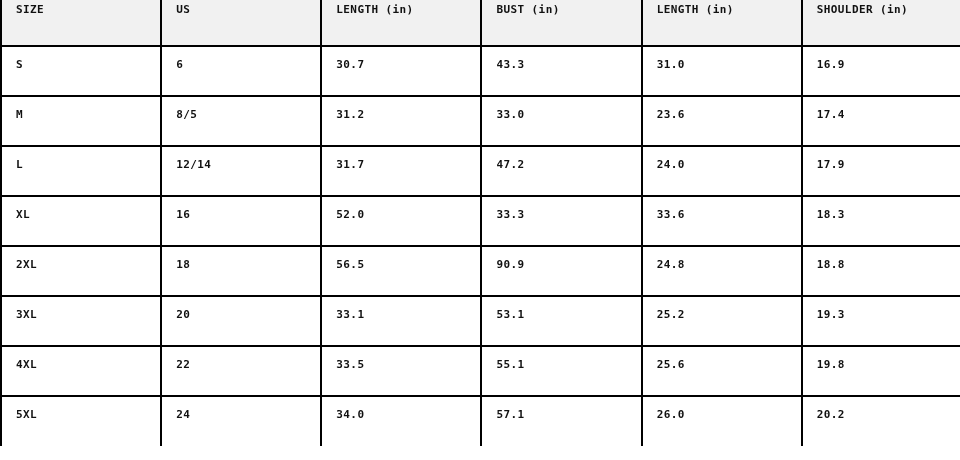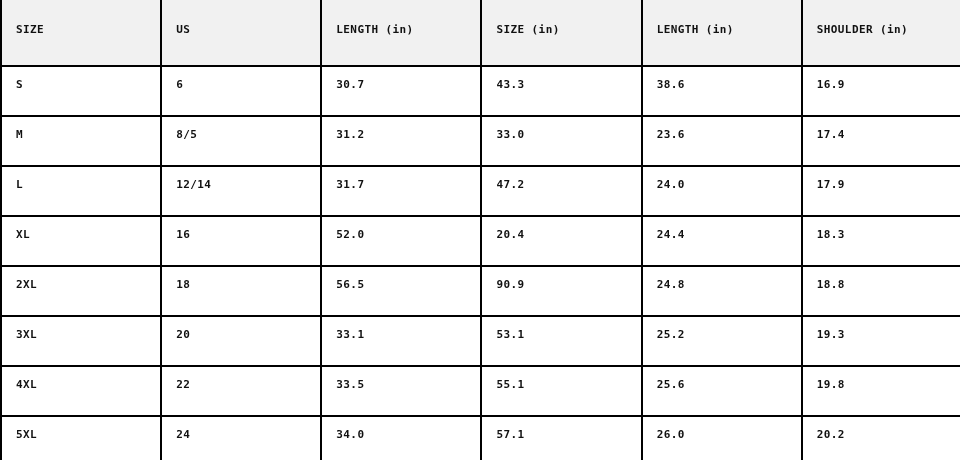--- a/index.html
+++ b/index.html
@@ -48,22 +48,22 @@
     letter-spacing: 0.4px;
     color: #111111;
     text-align: left;
     white-space: nowrap;
     overflow: hidden;
   }
 
   
   table.size-chart thead th {
     background: #f1f1f1;
-    height: 66px;
-    padding-top: 24px;
+    height: 46px;
+    padding-top: 4px;
     margin-left: 36px;
   }
 
   
   table.size-chart tr > *:first-child {
     border-left: 2px solid #000000;
   }
   table.size-chart tr > *:last-child {
     border-right: none;
   }
@@ -88,32 +88,32 @@
         <col>
         <col>
         <col>
         <col>
     </colgroup>
     <thead>
       <tr>
         <th>SIZE</th>
         <th>US</th>
         <th>LENGTH (in)</th>
-        <th>SIZE (in)</th>
+        <th>BUST (in)</th>
         <th>LENGTH (in)</th>
         <th>SHOULDER (in)</th>
       </tr>
     </thead>
     <tbody>
       <tr>
         <td>S</td>
         <td>6</td>
         <td>30.7</td>
         <td>43.3</td>
-        <td>38.6</td>
+        <td>31.0</td>
         <td>16.9</td>
       </tr>
       <tr>
         <td>M</td>
         <td>8/5</td>
         <td>31.2</td>
         <td>33.0</td>
         <td>23.6</td>
         <td>17.4</td>
       </tr>
@@ -122,22 +122,22 @@
         <td>12/14</td>
         <td>31.7</td>
         <td>47.2</td>
         <td>24.0</td>
         <td>17.9</td>
       </tr>
       <tr>
         <td>XL</td>
         <td>16</td>
         <td>52.0</td>
-        <td>20.4</td>
-        <td>24.4</td>
+        <td>33.3</td>
+        <td>33.6</td>
         <td>18.3</td>
       </tr>
       <tr>
         <td>2XL</td>
         <td>18</td>
         <td>56.5</td>
         <td>90.9</td>
         <td>24.8</td>
         <td>18.8</td>
       </tr>

